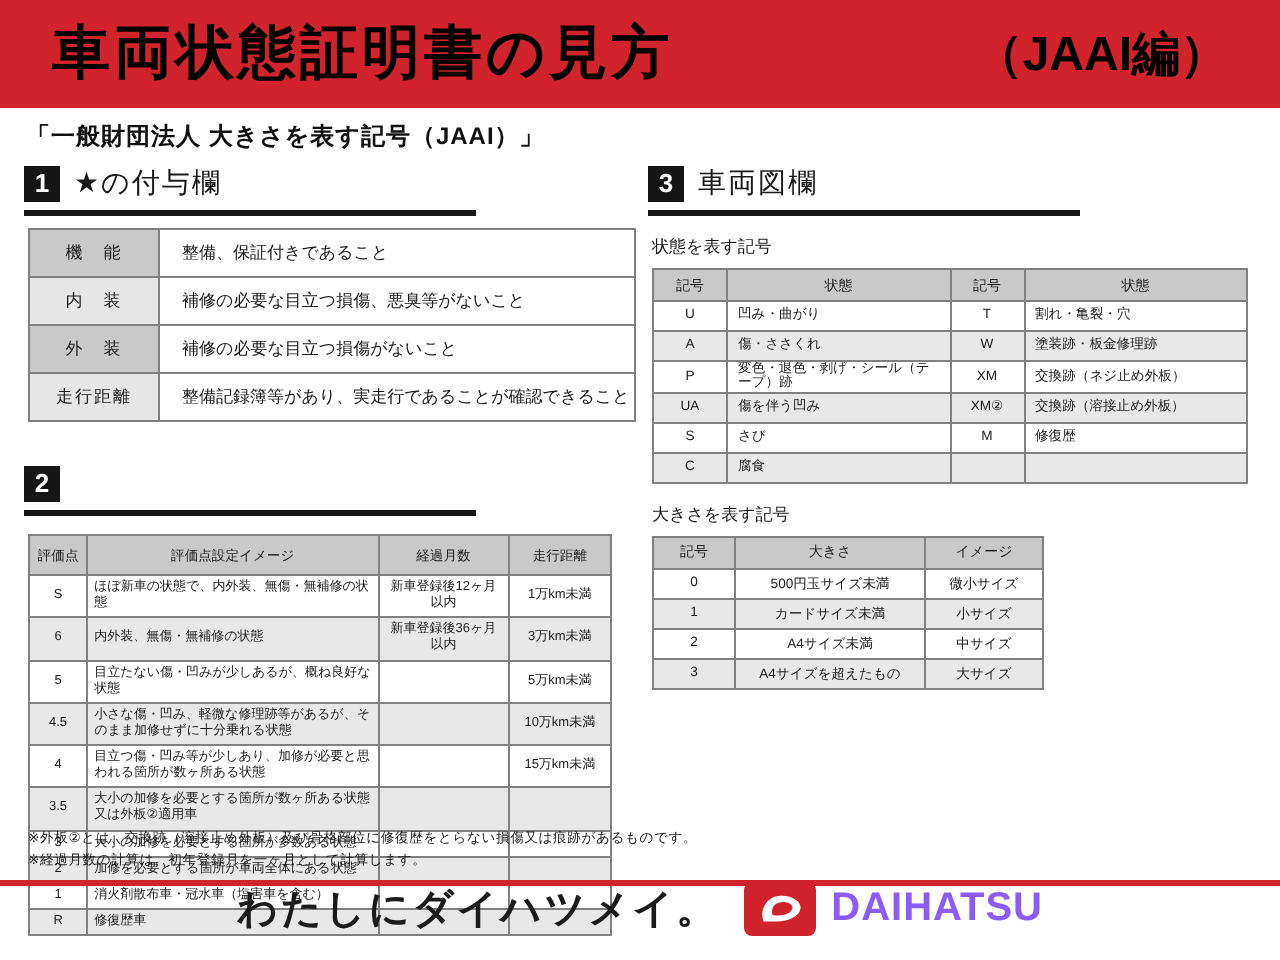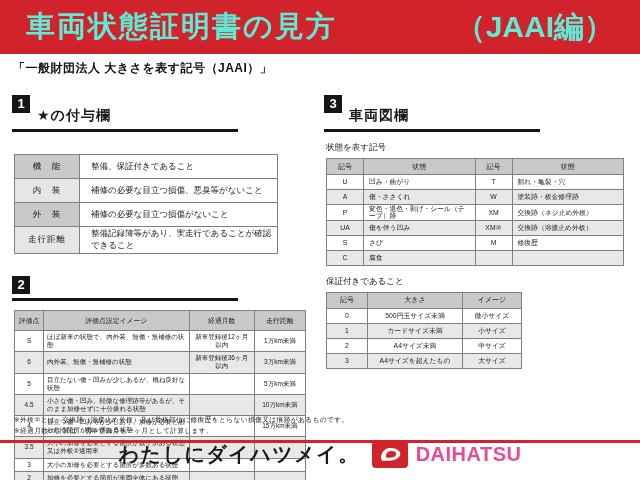--- a/index.html
+++ b/index.html
@@ -5,50 +5,50 @@
   html,body { margin:0; padding:0; }
   body {
     width:640px; height:480px; position:relative; overflow:hidden;
     background:#ffffff;
     font-family:"Liberation Sans","DejaVu Sans",sans-serif;
     color:#1a1a1a;
   }
   
   .banner {
     position:absolute; top:0; left:0; right:0; height:54px;
-    background:#d0232c; color:#5eead4;
+    background:#d0232c; color:#000000;
     display:flex; align-items:center; justify-content:space-between;
     padding:0 26px; box-sizing:border-box;
   }
   .banner .title   { font-size:29px; font-weight:bold; letter-spacing:2px; white-space:nowrap; }
-  .banner .edition { font-size:30px; font-weight:bold; white-space:nowrap; }
+  .banner .edition { font-size:24px; font-weight:bold; white-space:nowrap; }
   .subtitle {
     position:absolute; top:60px; left:13px;
     font-size:12px; font-weight:bold; color:#111; letter-spacing:0.5px;
   }
   
   .col-left  { position:absolute; left:12px;  top:83px; width:302px; }
   .col-right { position:absolute; left:324px; top:83px; width:304px; }
   
   .sec-head {
     display:flex; align-items:center; gap:7px;
     border-bottom:3px solid #161616; padding-bottom:4px;
   }
   .sec-head.w1 { width:226px; }
   .sec-head.w3 { width:216px; }
   .sec-head .num {
     width:18px; height:18px; background:#161616; color:#fff;
     font-weight:bold; font-size:13px; line-height:18px; text-align:center; flex:0 0 18px;
   }
-  .sec-head .t { font-size:14px; font-weight:bold; letter-spacing:1px; white-space:nowrap;margin-top:24px; }
+  .sec-head .t { font-size:14px; font-weight:normal; letter-spacing:1px; white-space:nowrap; }
   
   table { border-collapse:collapse; table-layout:fixed; }
   td,th { border:1px solid #808080; overflow:hidden; }
   
-  .tbl1 { margin:22px 0 0 2px; width:264px; }
+  .tbl1 { margin:6px 0 0 2px; width:304px; }
   .tbl1 td { font-size:8.5px; height:21px; }
   .tbl1 .lab { width:62px; text-align:center; letter-spacing:1px; }
   .tbl1 tr:nth-child(odd)  .lab { background:#c9c9c9; }
   .tbl1 tr:nth-child(even) .lab { background:#e6e6e6; }
   .tbl1 .desc { padding-left:11px; }
   
   .sec2 { margin-top:22px; }
   .tbl2 { margin:9px 0 0 2px; width:292px; }
   .tbl2 th { background:#c9c9c9; font-size:6.8px; font-weight:normal; height:15px; padding:0 2px; }
   .tbl2 td { font-size:6.5px; padding:2px 3px; line-height:1.25; }
@@ -79,21 +79,21 @@
   .footer {
     position:absolute; left:0; right:0; top:441px;
     display:flex; justify-content:center; align-items:center; gap:12px;text-align:center;
   }
   .slogan { font-size:20px; font-weight:bold; color:#1b1b1b; letter-spacing:1.5px; white-space:nowrap; }
   .logo { display:flex; align-items:center; gap:8px; }
   .dbox {
     width:36px; height:27px; background:#d0232c; border-radius:4px;
     display:flex; align-items:center; justify-content:center;
   }
-  .wordmark { font-size:20px; font-weight:800; color:#ec4899; letter-spacing:0.5px; white-space:nowrap; }
+  .wordmark { font-size:20px; font-weight:800; color:#8b5cf6; letter-spacing:0.5px; white-space:nowrap; }
 </style>
 </head>
 <body>
 
 <div class="banner">
   <span class="title">車両状態証明書の見方</span>
   <span class="edition">（JAAI編）</span>
 </div>
 <div class="subtitle">「一般財団法人 大きさを表す記号（JAAI）」</div>
 
@@ -254,21 +254,21 @@
       </tr>
       <tr>
         <td class="sym">C</td>
         <td>腐食</td>
         <td class="sym"></td>
         <td></td>
       </tr>
     </tbody>
   </table>
 
-  <div class="sym-label">保証付きであること</div>
+  <div class="sym-label">大きさを表す記号</div>
 
   <table class="tbl4">
     <thead>
       <tr>
         <th class="sym">記号</th>
         <th class="size">大きさ</th>
         <th>イメージ</th>
       </tr>
     </thead>
     <tbody>

